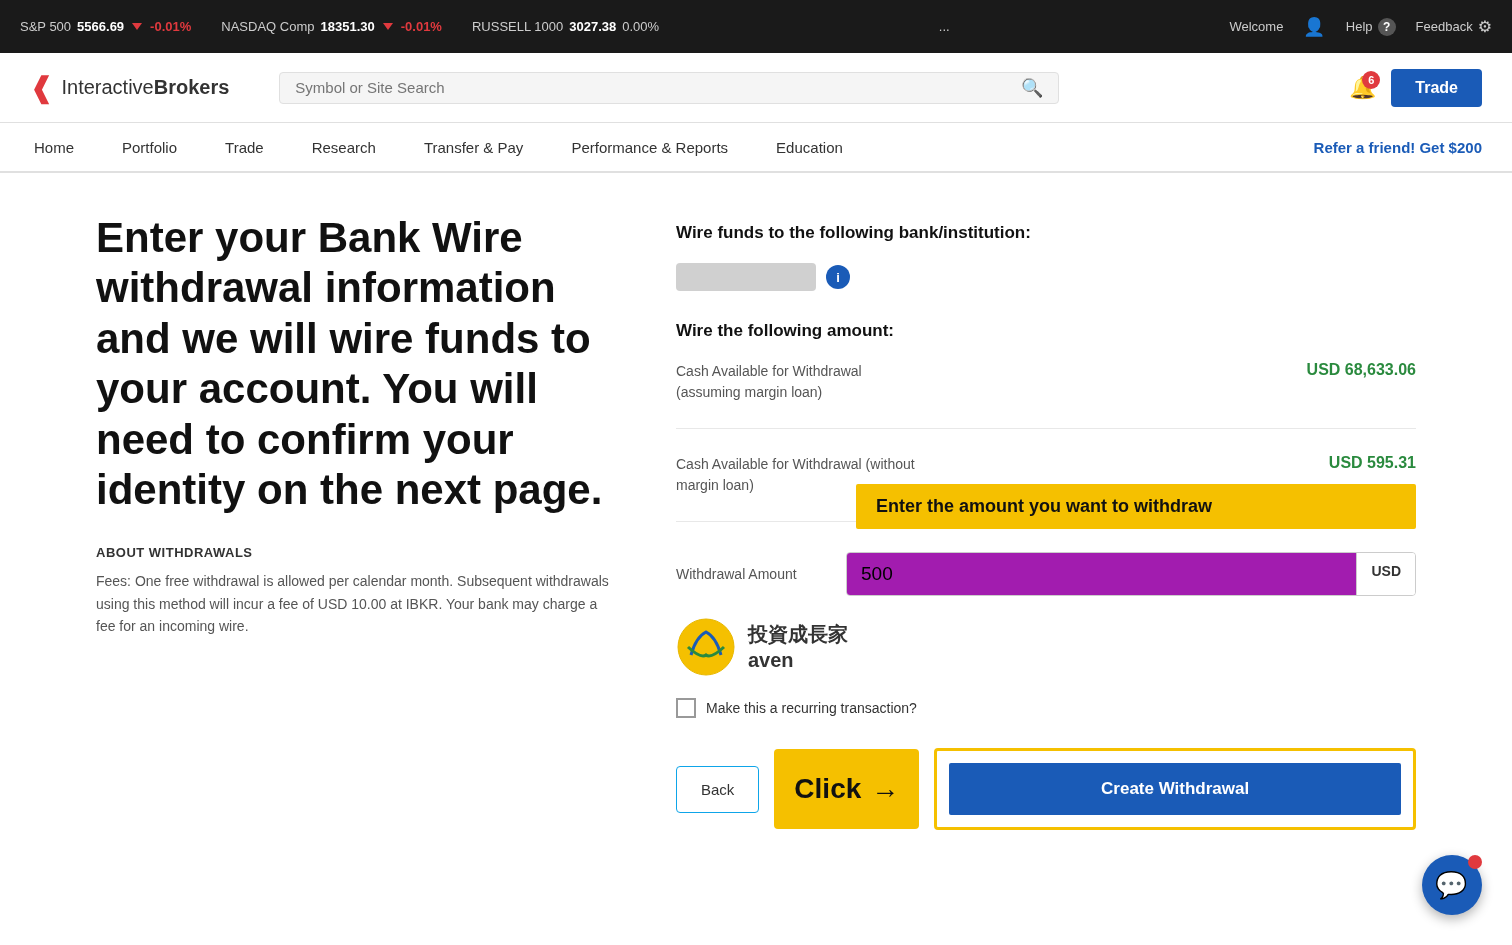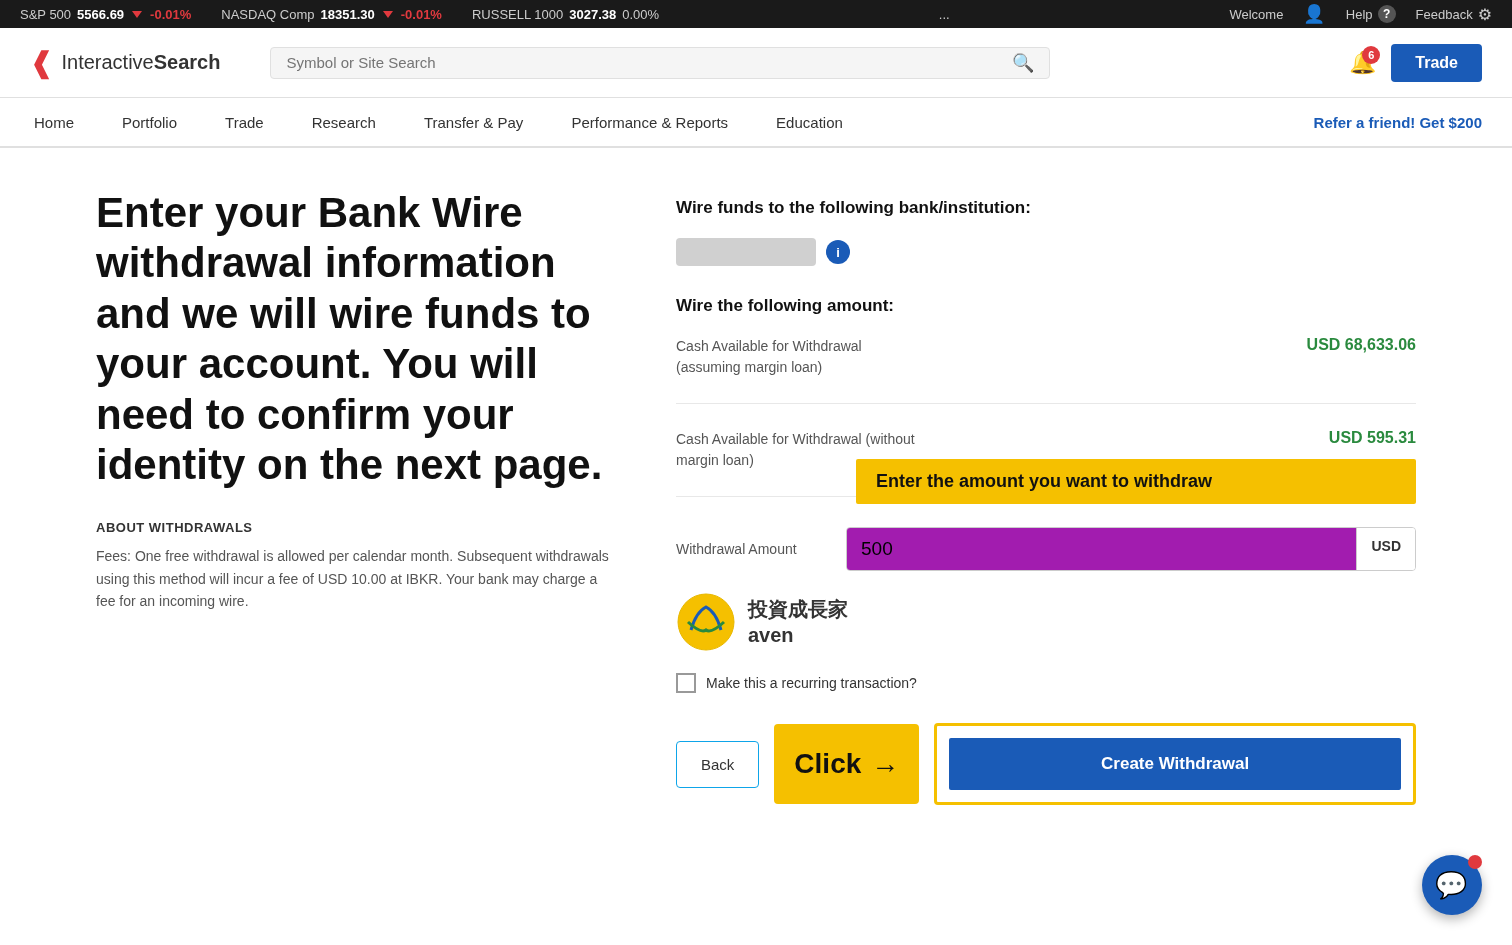--- a/index.html
+++ b/index.html
@@ -2,21 +2,21 @@
 <html><head>
   <meta charset="utf-8">
   <style>
     * { margin: 0; padding: 0; box-sizing: border-box; }
     body { font-family: Arial, sans-serif; background: #fff; width: 1512px; min-height: 945px; overflow-x: hidden; }
 
     
     .ticker-bar {
       background: #1a1a1a;
       color: #fff;
-      height: 28px;
+      height: 53px;
       display: flex;
       align-items: center;
       padding: 0 20px;
       font-size: 13px;
       gap: 30px;
     }
     .ticker-item { display: flex; align-items: center; gap: 6px; }
     .ticker-label { color: #ccc; }
     .ticker-value { color: #fff; font-weight: bold; }
     .ticker-change-neg { color: #e0393e; font-weight: bold; }
@@ -397,21 +397,21 @@
       <span style="font-size:16px;">⚙</span>
     </span>
   </div>
 </div>
 
 <div class="header">
   <a class="logo" href="#">
     <span class="logo-mark">❰</span>
     <span class="logo-text">
       <span class="logo-interactive">Interactive</span>
-        <span class="logo-brokers">Search</span>
+        <span class="logo-brokers">Brokers</span>
     </span>
   </a>
   <div class="search-bar">
     <input class="search-input" type="text" placeholder="Symbol or Site Search" style="">
     <span class="search-icon">🔍</span>
   </div>
   <div class="header-right">
     <button class="notification-btn">
       🔔
       <span class="notification-badge">6</span>

